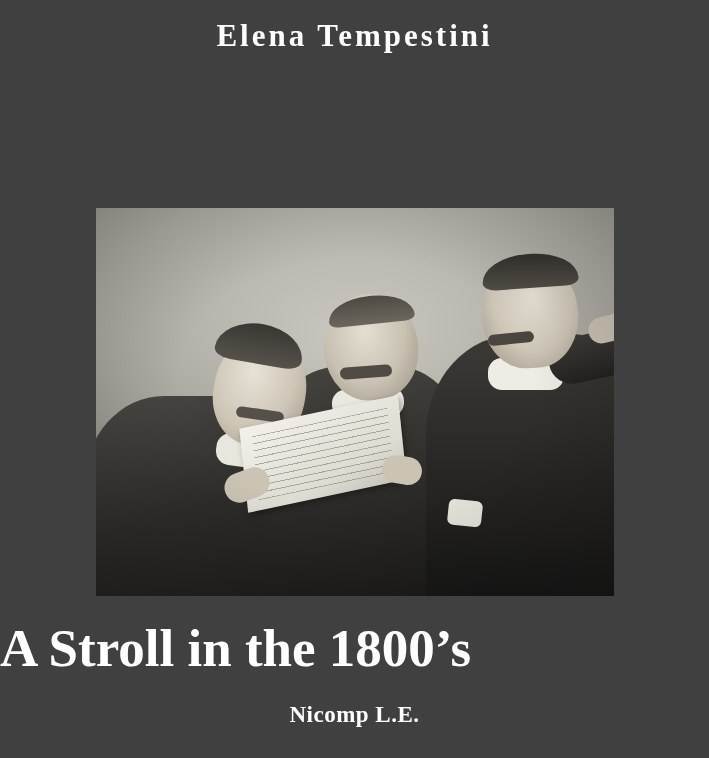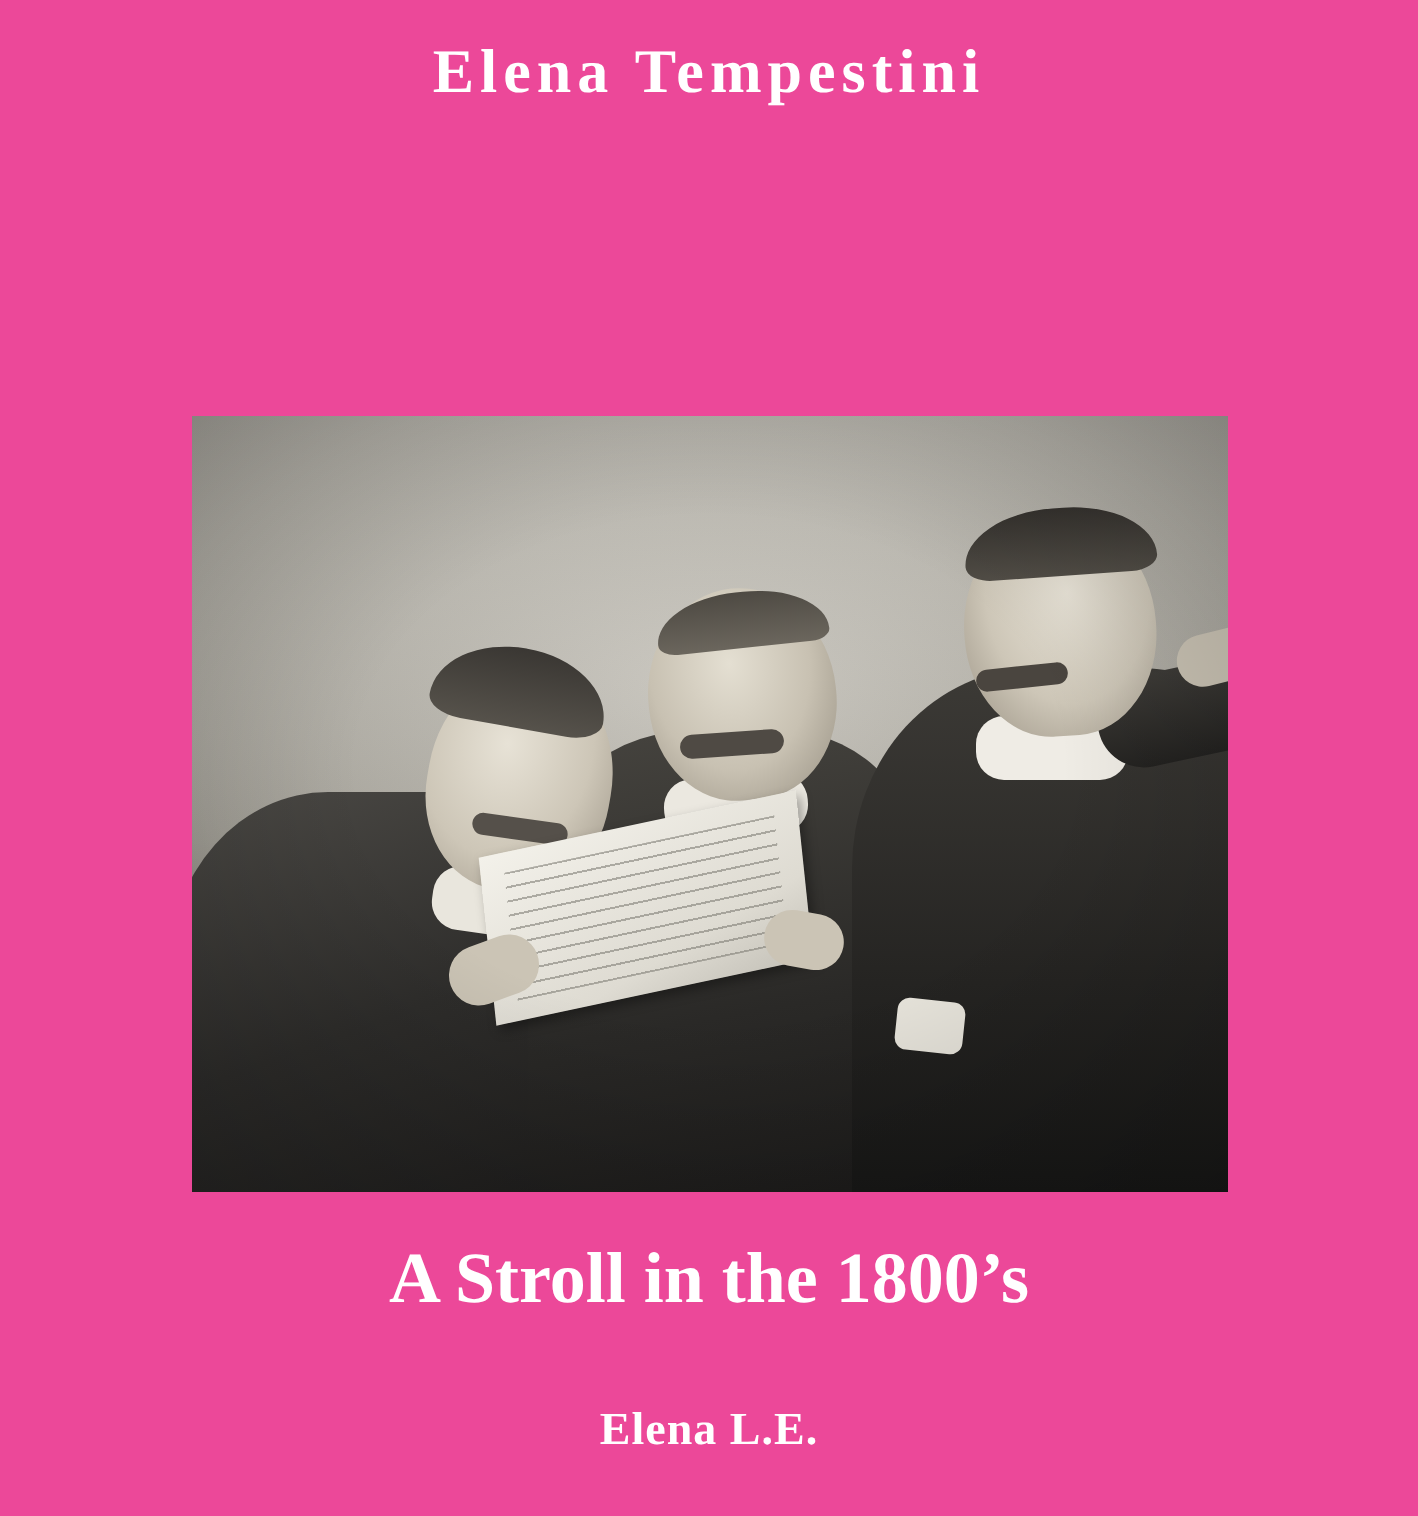--- a/index.html
+++ b/index.html
@@ -10,21 +10,21 @@
   body {
     width: 709px;
     height: 758px;
     overflow: hidden;
     font-family: "Liberation Serif", serif;
   }
   .book-cover {
     position: relative;
     width: 709px;
     height: 758px;
-    background: #ec4899;
+    background: #404040;
     box-sizing: border-box;
     overflow: hidden;
   }
   .author {
     position: absolute;
     top: 18px;
     left: 0;
     width: 100%;
     text-align: center;
     color: #ffffff;
@@ -276,23 +276,23 @@
   .photo-vignette {
     position: absolute;
     inset: 0;
     background: radial-gradient(ellipse 85% 80% at 50% 45%, rgba(0,0,0,0) 40%, rgba(0,0,0,0.28) 100%);
   }
   .title-en {
     position: absolute;
     top: 618px;
     left: 0;
     width: 100%;
-    text-align: center;
-    color: #ffffff;
-    font-size: 36px;
+    text-align: left;
+    color: #ffffff;
+    font-size: 53px;
     font-weight: bold;
   }
   .publisher {
     position: absolute;
     top: 702px;
     left: 0;
     width: 100%;
     text-align: center;
     color: #ffffff;
     font-size: 23px;
@@ -342,15 +342,15 @@
       </div>
       <div class="figure hand1"></div>
       <div class="figure hand2"></div>
 
       <div class="photo-vignette"></div>
     </div>
   </div>
 
   <div class="title-en">A Stroll in the 1800’s</div>
 
-  <div class="publisher">Elena L.E.</div>
+  <div class="publisher">Nicomp L.E.</div>
 
 </div>
 
 </body></html>

